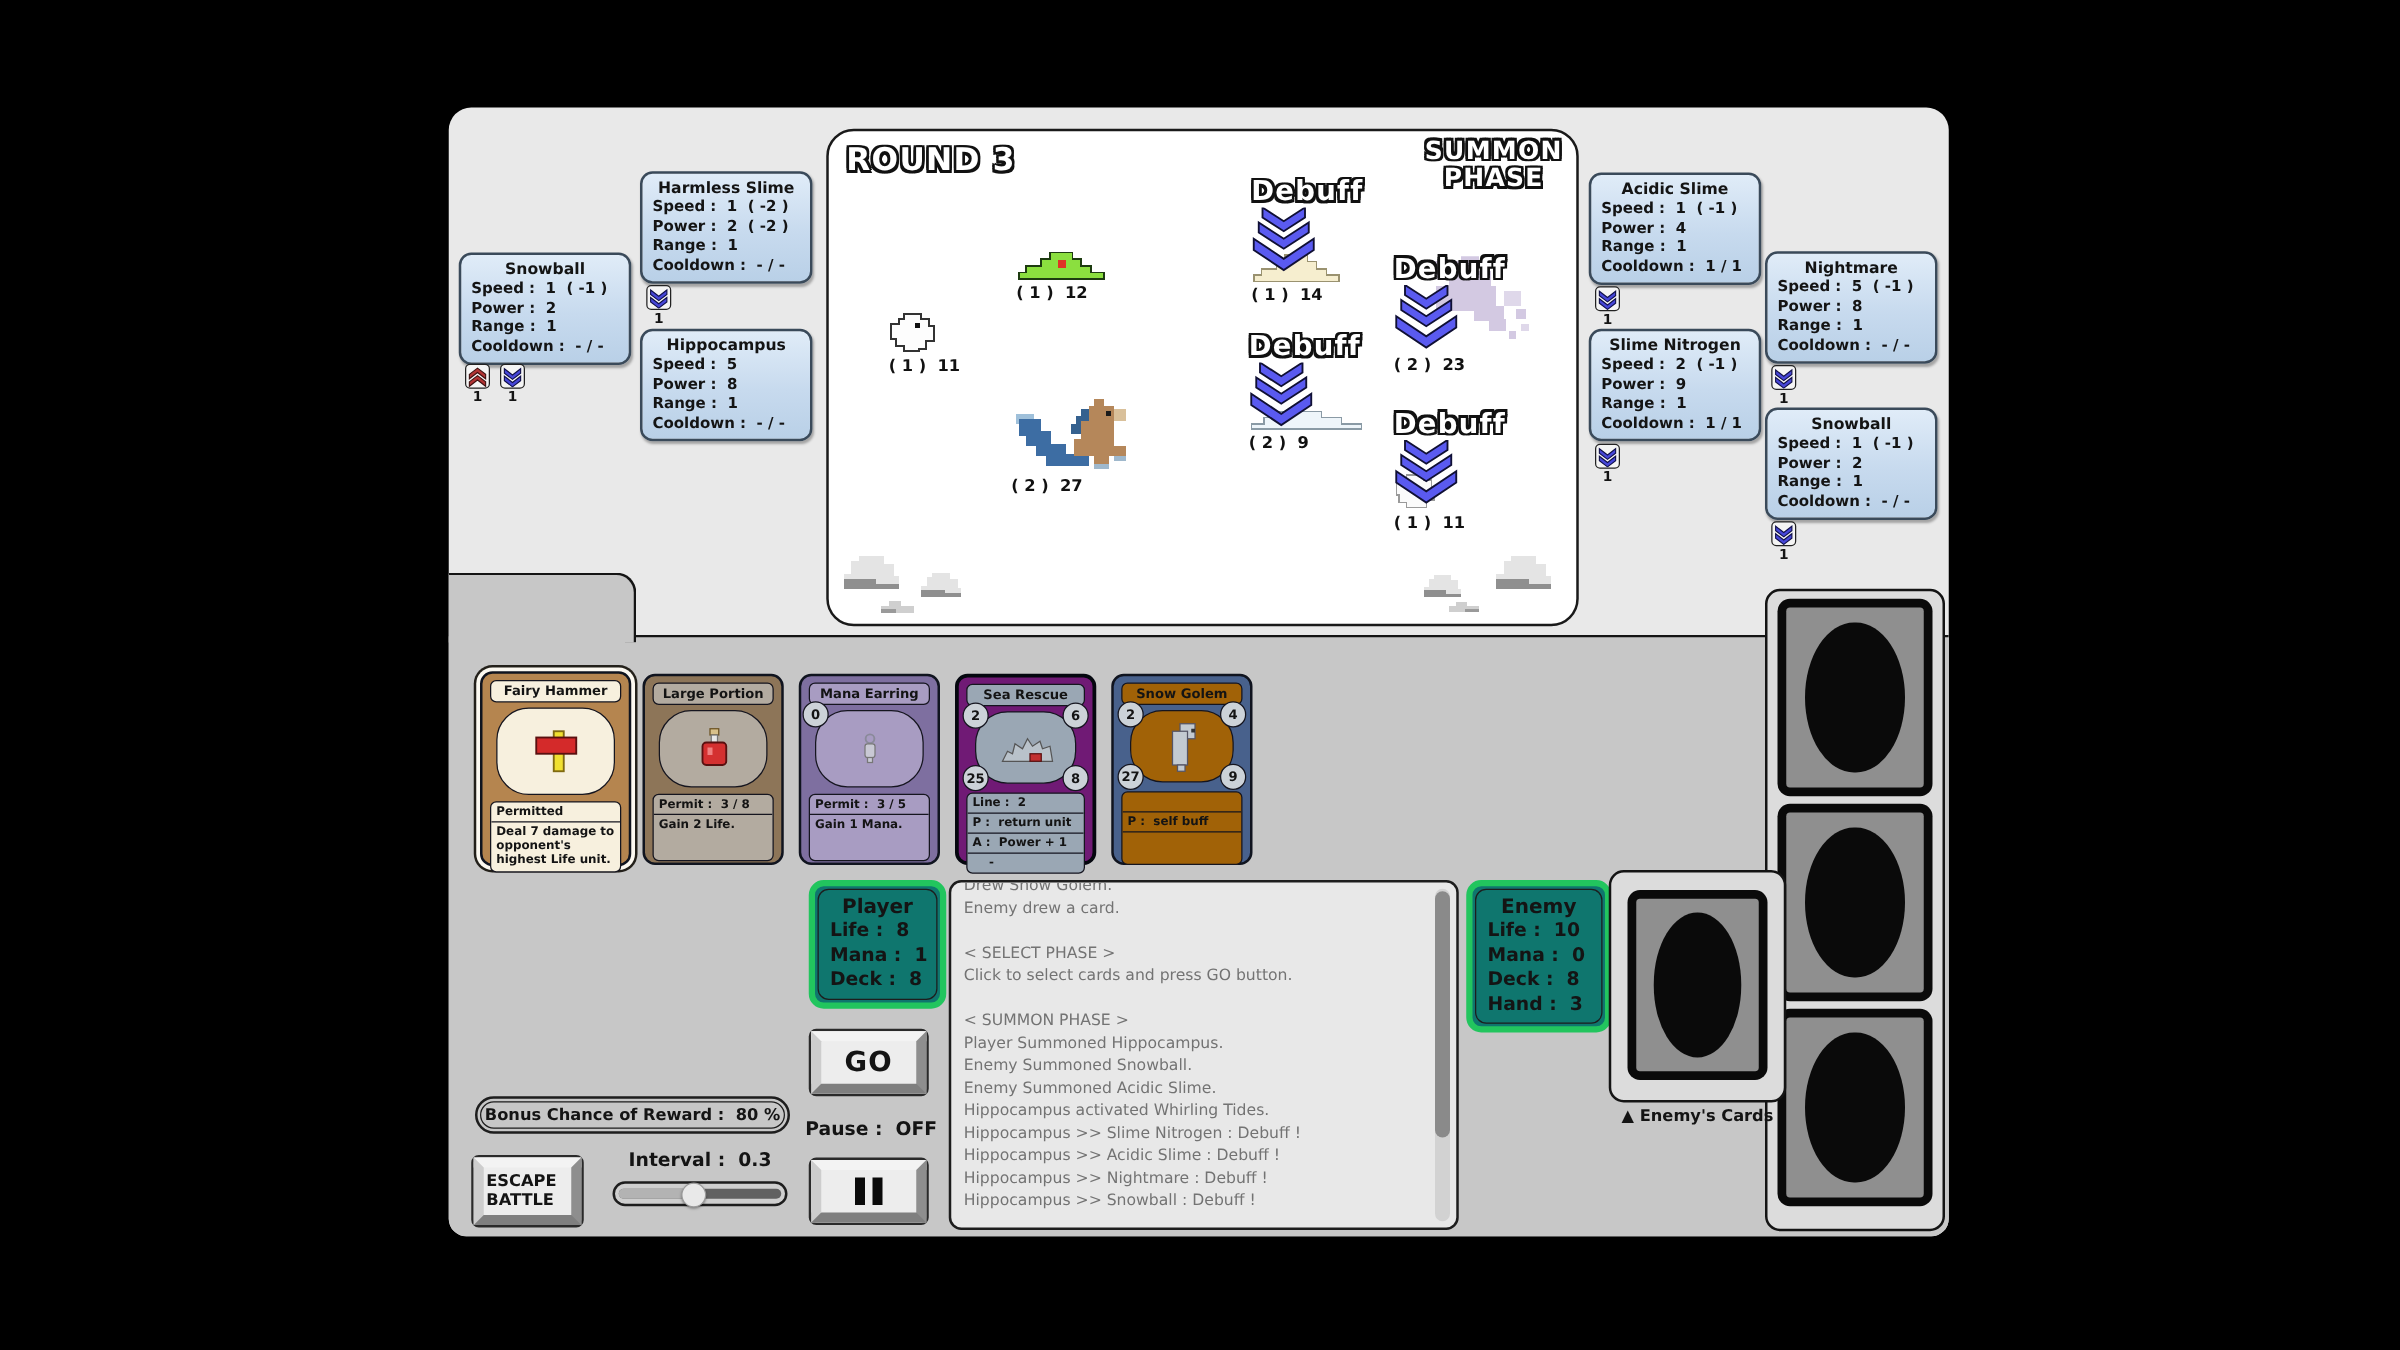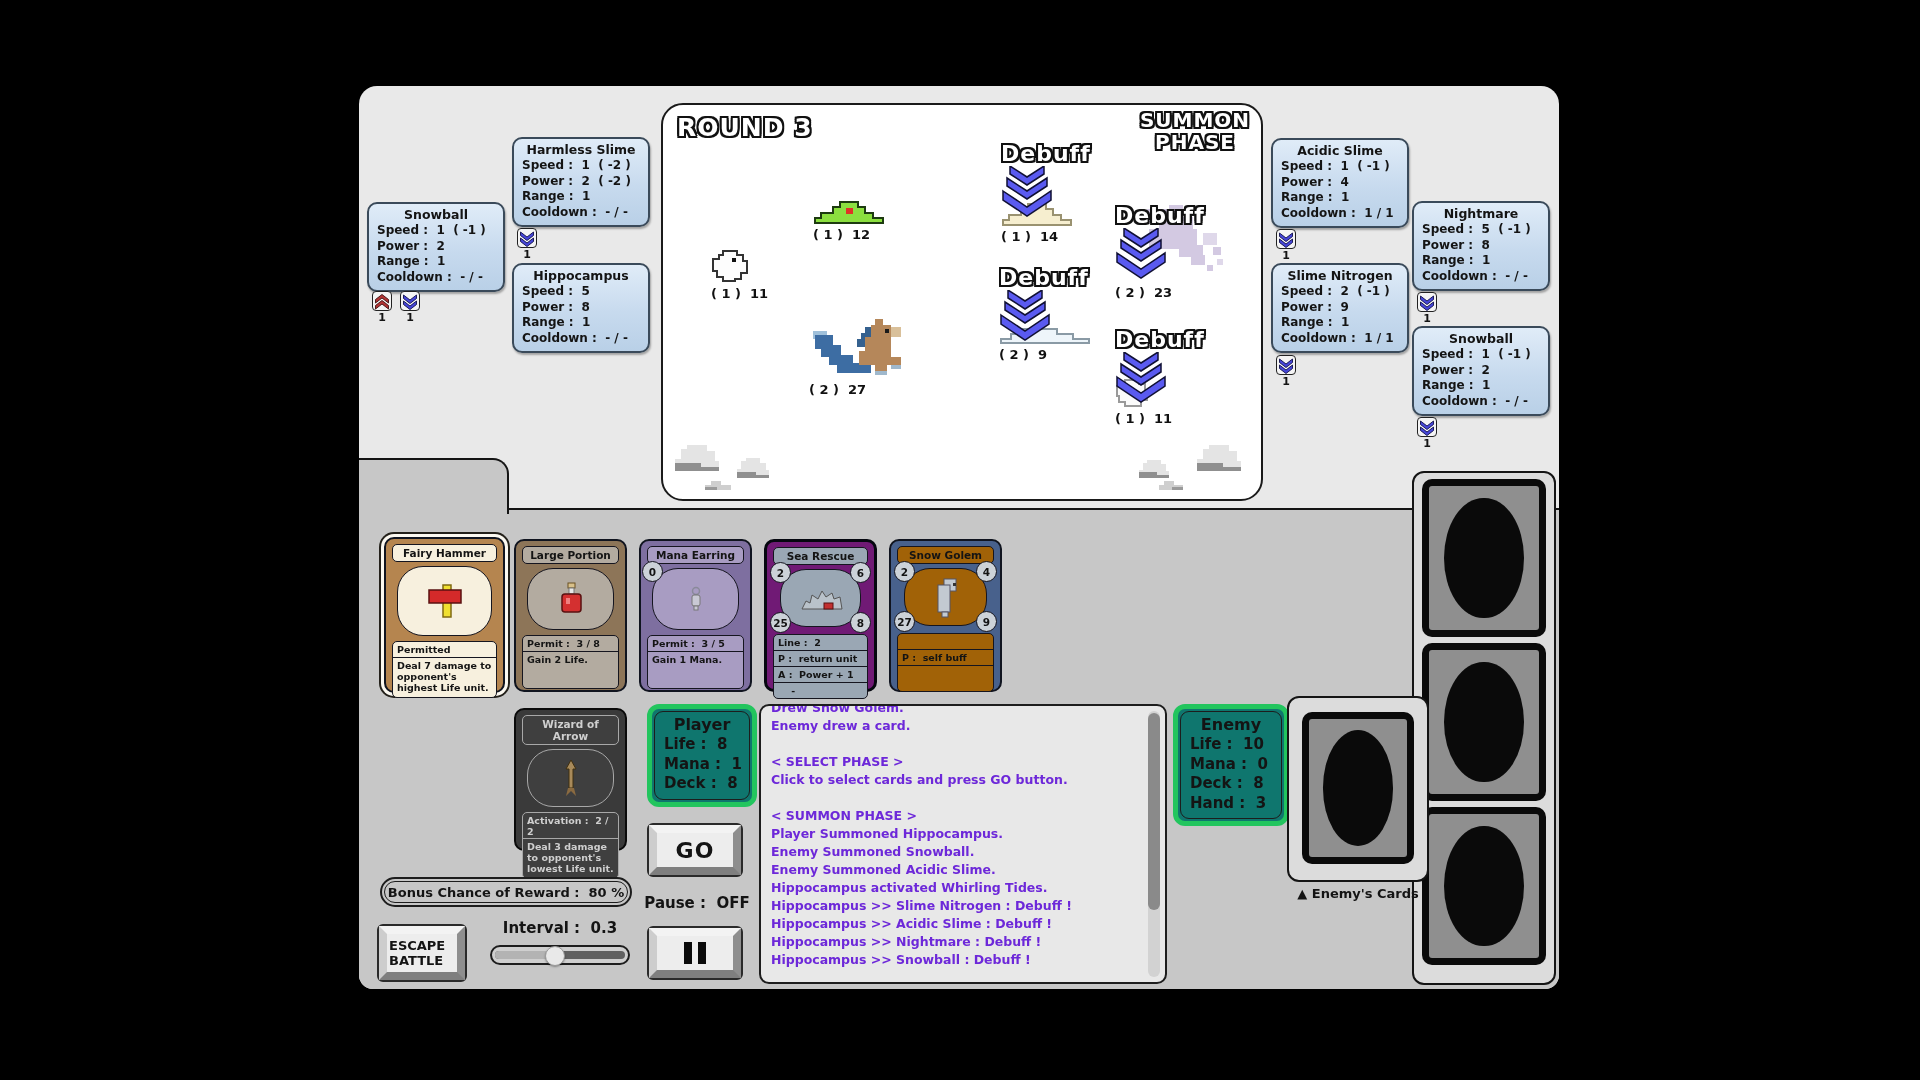--- a/index.html
+++ b/index.html
@@ -84,22 +84,22 @@
      border-color:#f3f3f3 #8e8e8e #7f7f7f #cdcdcd;background:#ededed;display:flex;
      align-items:center;justify-content:center;flex-direction:column;}
   .go-text{font-size:22px;font-weight:800;letter-spacing:1px;}
   .escape-text{font-size:13px;font-weight:800;line-height:15px;text-align:left;width:100%;padding-left:2px;box-sizing:border-box;}
   .pause-bars{display:flex;gap:6px;}
   .pause-bars span{display:block;width:8px;height:22px;background:#0a0a0a;}
 
   
   .log-panel{position:absolute;left:400px;top:618px;width:404px;height:276px;background:#e8e8e8;
      border:2px solid #1d1d1d;border-radius:10px;overflow:hidden;}
-  .log-content{position:absolute;left:10px;top:-7px;right:36px;font-size:12.5px;font-weight:700;
-     line-height:18px;color:#6d28d9;}
+  .log-content{position:absolute;left:10px;top:-7px;right:36px;font-size:12.5px;font-weight:400;
+     line-height:18px;color:#737373;}
   .log-line{min-height:18px;white-space:pre-wrap;}
   .log-scrollbar{position:absolute;right:5px;top:5px;bottom:5px;width:12px;background:#d2d2d2;border-radius:6px;}
   .log-thumb{position:absolute;left:0;right:0;top:2px;height:74%;background:#8a8a8a;border-radius:6px;}
 
   
   .enemy-strip{position:absolute;left:1053px;top:385px;width:144px;height:514px;background:#dcdcdc;
      border:2px solid #141414;border-radius:12px;box-sizing:border-box;}
   .enemy-single{position:absolute;left:928px;top:610px;width:142px;height:186px;background:#dcdcdc;
      border:2px solid #141414;border-radius:12px;box-sizing:border-box;}
   .card-back{background:#0a0a0a;border-radius:10px;padding:7px;box-sizing:border-box;}
@@ -481,33 +481,20 @@
           <rect x="12" y="37" width="6" height="5" fill="#c3cad1" stroke="#556" stroke-width="1"></rect>
         </svg>
       </div>
       <div class="hc-plate">
         <div class="hc-row"></div>
         <div class="hc-row">P :  self buff</div>
         <div class="hc-row last" style="min-height:22px;"></div>
       </div>
     </div>
 
-    <div class="hand-card wizard">
-      <div class="hc-title">Wizard of Arrow</div>
-      <div class="hc-blob">
-        <svg width="14" height="40" viewBox="0 0 14 40">
-          <path d="M7 2 L12 11 L9 11 L9 30 L5 30 L5 11 L2 11 Z" fill="#a88a5a" stroke="#403010" stroke-width="1"></path>
-          <path d="M4 30 L10 30 L12 38 L7 33 L2 38 Z" fill="#8a6a40"></path>
-        </svg>
-      </div>
-      <div class="hc-plate">
-        <div class="hc-row">Activation :  2 / 2</div>
-        <div class="hc-row last" style="min-height:36px;">Deal 3 damage to opponent's lowest Life unit.</div>
-      </div>
-    </div>
 
     <div class="info-panel" style="left:288px;top:618px;width:96px;">
       <div class="info-inner">
         <div class="info-title">Player</div>
         <div class="info-row">Life :  8</div>
         <div class="info-row">Mana :  1</div>
         <div class="info-row">Deck :  8</div>
       </div>
     </div>
     <div class="key-btn" style="left:288px;top:737px;width:96px;height:54px;">

